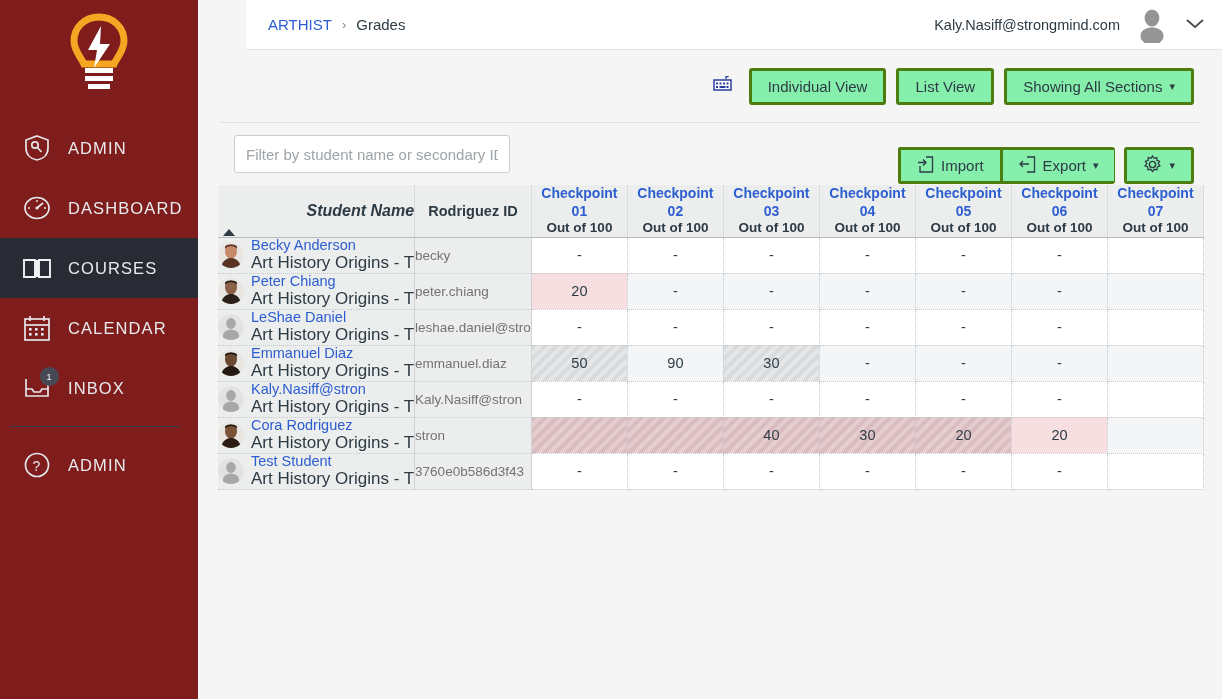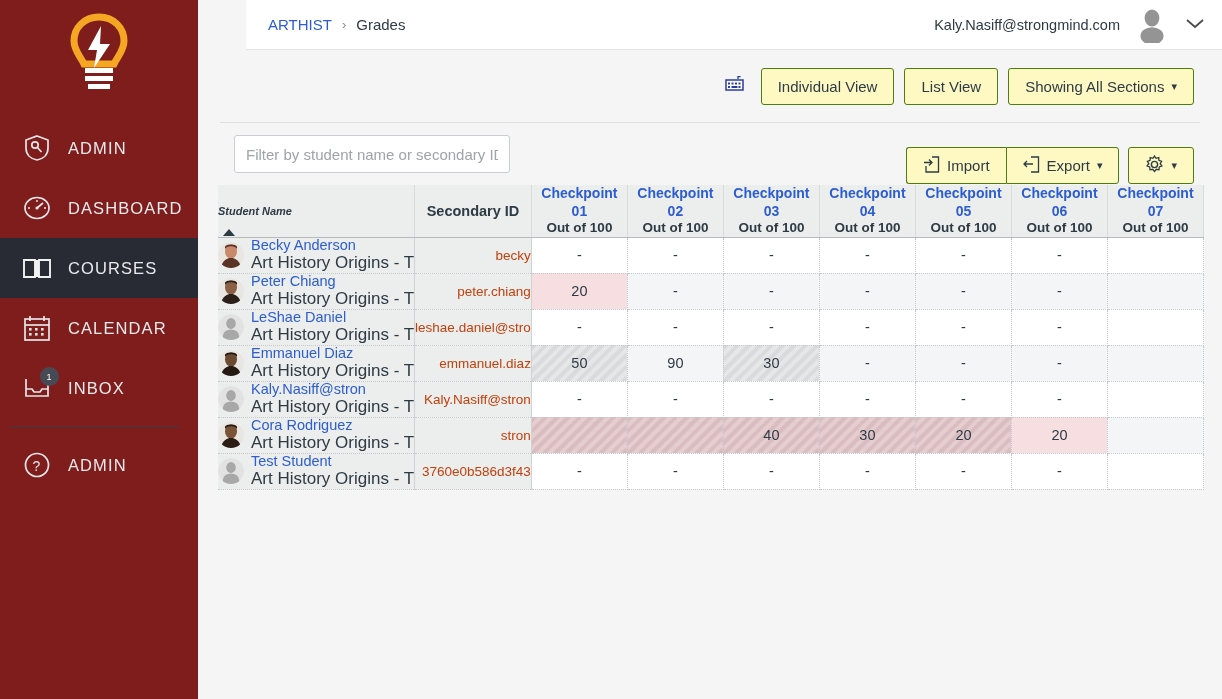--- a/index.html
+++ b/index.html
@@ -53,21 +53,21 @@
   .caret-down { cursor: pointer; }
 
   #content { padding: 0 18px; }
 
   .toolbar-row {
     display: flex; align-items: center; justify-content: flex-end;
     height: 72px; gap: 10px; padding-right: 10px;
   }
   .kbd-icon { margin-right: 6px; }
   .btn {
-    background: #fef9c3; border: 1px solid #4d7c0f; border-radius: 3px;
+    background: #86efac; border: 3px solid #4d7c0f; border-radius: 3px;
     height: 37px; padding: 0 16px; font-size: 15px; color: #2d3b45;
     display: inline-flex; align-items: center; gap: 7px; cursor: pointer;
     font-family: "Liberation Sans", sans-serif;
   }
   .divider-line { height: 1px; background: #e0e0e0; margin: 0 4px; }
 
   .filter-row {
     display: flex; align-items: center; height: 62px; padding: 0 10px 0 18px;
   }
   #filter-input {
@@ -88,40 +88,40 @@
   }
   table.gradebook { border-collapse: collapse; table-layout: fixed; }
   table.gradebook th, table.gradebook td { padding: 0; }
   thead tr th {
     background: #eceded; border-bottom: 1px solid #b8bbbd;
     border-right: 1px solid #d8dadb; height: 38px; vertical-align: middle;
   }
   th.col-name { width: 152px; position: relative; }
   th.col-secid { width: 100px; }
   th.col-cp { width: 113px; }
-  .th-name-inner { font-style: italic; font-size: 11px; color: #2d3b45; text-align: left; }
+  .th-name-inner { font-style: italic; font-size: 16px; color: #2d3b45; text-align: right; }
   .sort-caret {
     position: absolute; left: 5px; bottom: 1px;
     width: 0; height: 0; border-left: 6px solid transparent;
     border-right: 6px solid transparent; border-bottom: 7px solid #2d3b45;
   }
   .th-secid { font-size: 14.5px; color: #2d3b45; text-align: center; }
   .th-cp { text-align: center; line-height: 1.25; }
   .th-cp .cp-title { color: #2c5dd1; font-size: 14px; cursor: pointer; }
   .th-cp .cp-sub { color: #2d3b45; font-size: 13.5px; }
 
   tbody td { border-right: 1px dotted #c6c9cb; border-bottom: 1px dotted #c6c9cb; }
   tbody tr { height: 36px; }
   td.cell-name { background: #eceded; padding: 0 0 0 4px; border-right: 1px solid #d0d2d4; }
   .name-inner { display: flex; align-items: center; gap: 7px; overflow: hidden; white-space: nowrap; }
   .stu-avatar { width: 26px; height: 26px; border-radius: 50%; flex: 0 0 26px; overflow: hidden; }
   .name-text { overflow: hidden; }
   .stu-name { color: #2c5dd1; font-size: 14.5px; line-height: 1.05; white-space: nowrap; cursor: pointer; }
   .stu-sub { color: #2d3b45; font-size: 17px; line-height: 1.15; white-space: nowrap; }
-  td.cell-secid { background: #eceded; text-align: right; font-size: 13.5px; color: #c2410c; white-space: nowrap; overflow: hidden; border-right: 1px solid #d0d2d4; }
+  td.cell-secid { background: #eceded; text-align: left; font-size: 13.5px; color: #737373; white-space: nowrap; overflow: hidden; border-right: 1px solid #d0d2d4; }
   td.cell-grade { text-align: center; font-size: 14.5px; color: #2d3b45; background: #fff; }
   tbody tr.alt td.cell-grade { background: #f4f5f6; }
   td.cell-grade.bg-pink { background: #f7dfe1 !important; }
   td.cell-grade.bg-hatch-gray {
     background: repeating-linear-gradient(135deg,#d8dadb 0 4px,#e6e7e8 4px 8px) !important;
   }
   td.cell-grade.bg-hatch-pink {
     background: repeating-linear-gradient(135deg,#d9bcc0 0 4px,#e5cdd0 4px 8px) !important;
   }
 </style>
@@ -318,21 +318,21 @@
 
       <div id="grid-wrap">
         <table class="gradebook">
           <thead>
             <tr>
               <th class="col-name">
                 <div class="th-name-inner">Student Name</div>
                 <span class="sort-caret"></span>
               </th>
               <th class="col-secid">
-                <div class="th-secid">Secondary ID</div>
+                <div class="th-secid">Rodriguez ID</div>
               </th>
               <th class="col-cp">
                 <div class="th-cp">
                   <div class="cp-title">Checkpoint 01</div>
                   <div class="cp-sub">Out of 100</div>
                 </div>
               </th>
               <th class="col-cp">
                 <div class="th-cp">
                   <div class="cp-title">Checkpoint 02</div>

